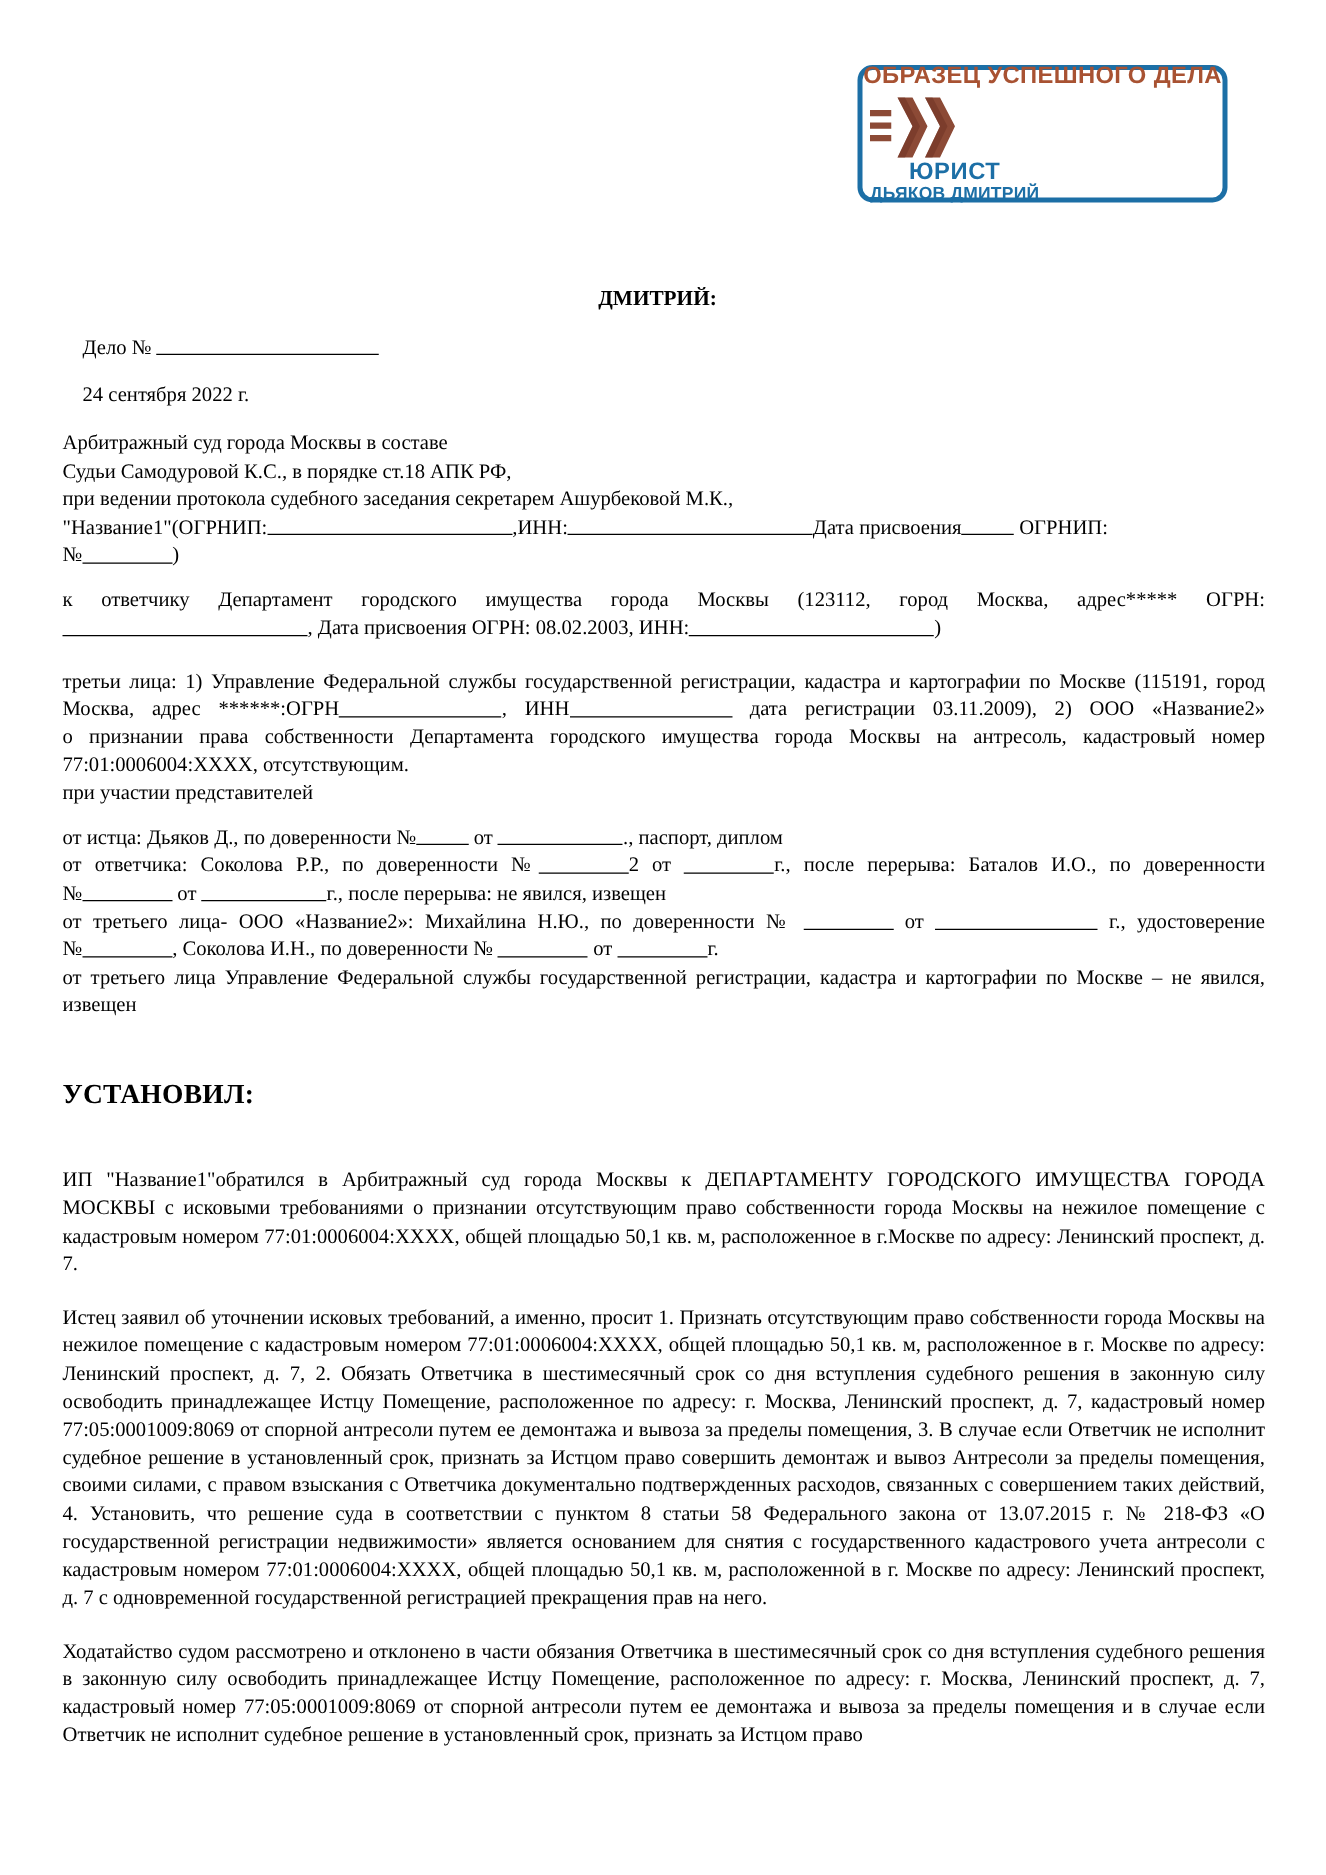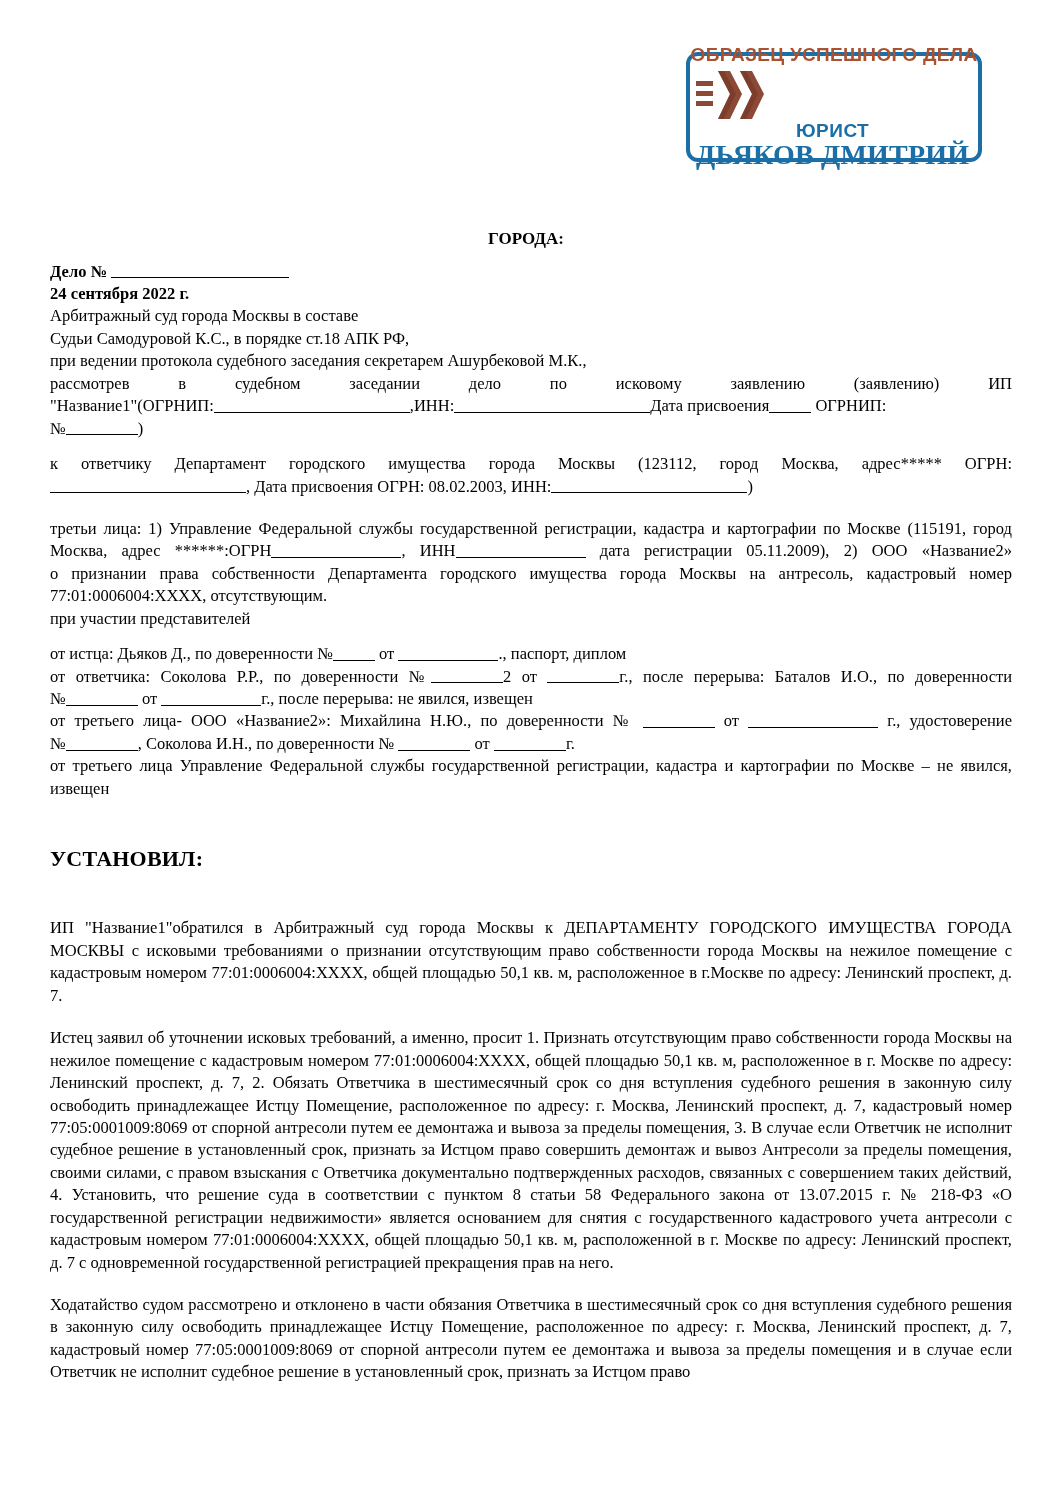--- a/index.html
+++ b/index.html
@@ -61,41 +61,41 @@
     margin-right: 6px;
   }
   .logo-text-block {
     font-family: "Liberation Sans", "DejaVu Sans", sans-serif;
     font-weight: bold;
     color: #1C6FA6;
     text-align: center;
     line-height: 1.02;
   }
   .logo-text-1 { font-size: 19px; letter-spacing: 0.5px; }
-  .logo-text-2 { font-size: 28px; letter-spacing: 0.2px; white-space: nowrap; font-family: Liberation Serif, serif; }
+  .logo-text-2 { font-size: 14px; letter-spacing: 0.2px; white-space: nowrap; }
 
   
   .doc {
     position: absolute;
     left: 50px;
     top: 228px;
     width: 962px;
     font-size: 16.5px;
     line-height: 1.33;
   }
   .title-resolution {
     font-weight: bold;
     text-align: center;
     margin: 0 0 10px 0;
     padding-right: 10px;
     font-size: 17px;
   }
   .bold-line {
-    font-weight: bold;
-    margin: 0;
+    font-weight: normal;
+    margin: 16px;
     line-height: 1.36;
   }
   .plain-line {
     margin: 0;
     line-height: 1.36;
   }
   .just-block {
     margin: 0;
     text-align: justify;
     line-height: 1.36;
@@ -151,53 +151,52 @@
       </span>
       <span class="logo-text-block">
         <span class="logo-text-1">ЮРИСТ</span><br>
         <span class="logo-text-2">ДЬЯКОВ ДМИТРИЙ</span>
       </span>
     </div>
   </div>
 
   <div class="doc">
 
-    <p class="title-resolution">ГОРОДА:</p>
+    <p class="title-resolution">ДМИТРИЙ:</p>
 
     <p class="bold-line">
       <span>Дело №</span>
       <span class="u u-w-case"></span>
     </p>
     <p class="bold-line">24 сентября 2022 г.</p>
     <p class="plain-line">Арбитражный суд города Москвы в составе</p>
     <p class="plain-line">Судьи Самодуровой К.С., в порядке ст.18 АПК РФ,</p>
     <p class="plain-line">при ведении протокола судебного заседания секретарем Ашурбековой М.К.,</p>
 
-    <p class="just-block" style="text-align-last:justify;">рассмотрев в судебном заседании дело по исковому заявлению (заявлению) ИП</p>
 
     <p class="plain-line">
       <span>"Название1"(ОГРНИП:</span><span class="u u-w-xxl"></span><span>,ИНН:</span><span class="u u-w-xxl"></span><span>Дата присвоения</span><span class="u u-w-xs"></span>
       <span>ОГРНИП:</span>
     </p>
     <p class="plain-line">
       <span>№</span><span class="u u-w-s"></span><span>)</span>
     </p>
 
     <div class="spacer-sm"></div>
 
     <p class="just-block" style="text-align-last:justify;">к ответчику Департамент городского имущества города Москвы (123112, город Москва, адрес***** ОГРН:</p>
     <p class="plain-line">
       <span class="u u-w-xxl"></span><span>, Дата присвоения ОГРН: 08.02.2003, ИНН:</span><span class="u u-w-xxl"></span><span>)</span>
     </p>
 
     <div class="spacer-md"></div>
 
     <p class="just-block" style="text-align-last:justify;">
       <span>третьи лица: 1) Управление Федеральной службы государственной регистрации, кадастра и картографии по Москве (115191, город Москва, адрес ******:ОГРН</span><span class="u u-w-l"></span><span>, ИНН</span><span class="u u-w-l"></span>
-      <span>дата регистрации 05.11.2009), 2) ООО «Название2»</span>
+      <span>дата регистрации 03.11.2009), 2) ООО «Название2»</span>
     </p>
 
     <p class="just-block">о признании права собственности Департамента городского имущества города Москвы на антресоль, кадастровый номер 77:01:0006004:XXXX, отсутствующим.</p>
     <p class="plain-line">при участии представителей</p>
 
     <div class="spacer-sm"></div>
 
     <p class="plain-line">
       <span>от истца: Дьяков Д., по доверенности №</span><span class="u u-w-xs"></span>
       <span>от</span>

